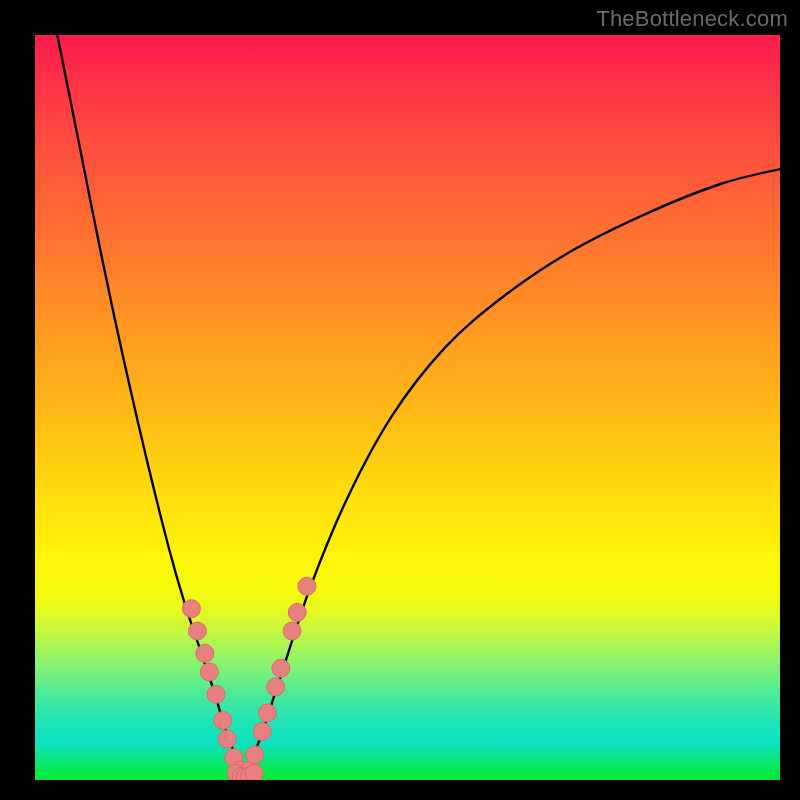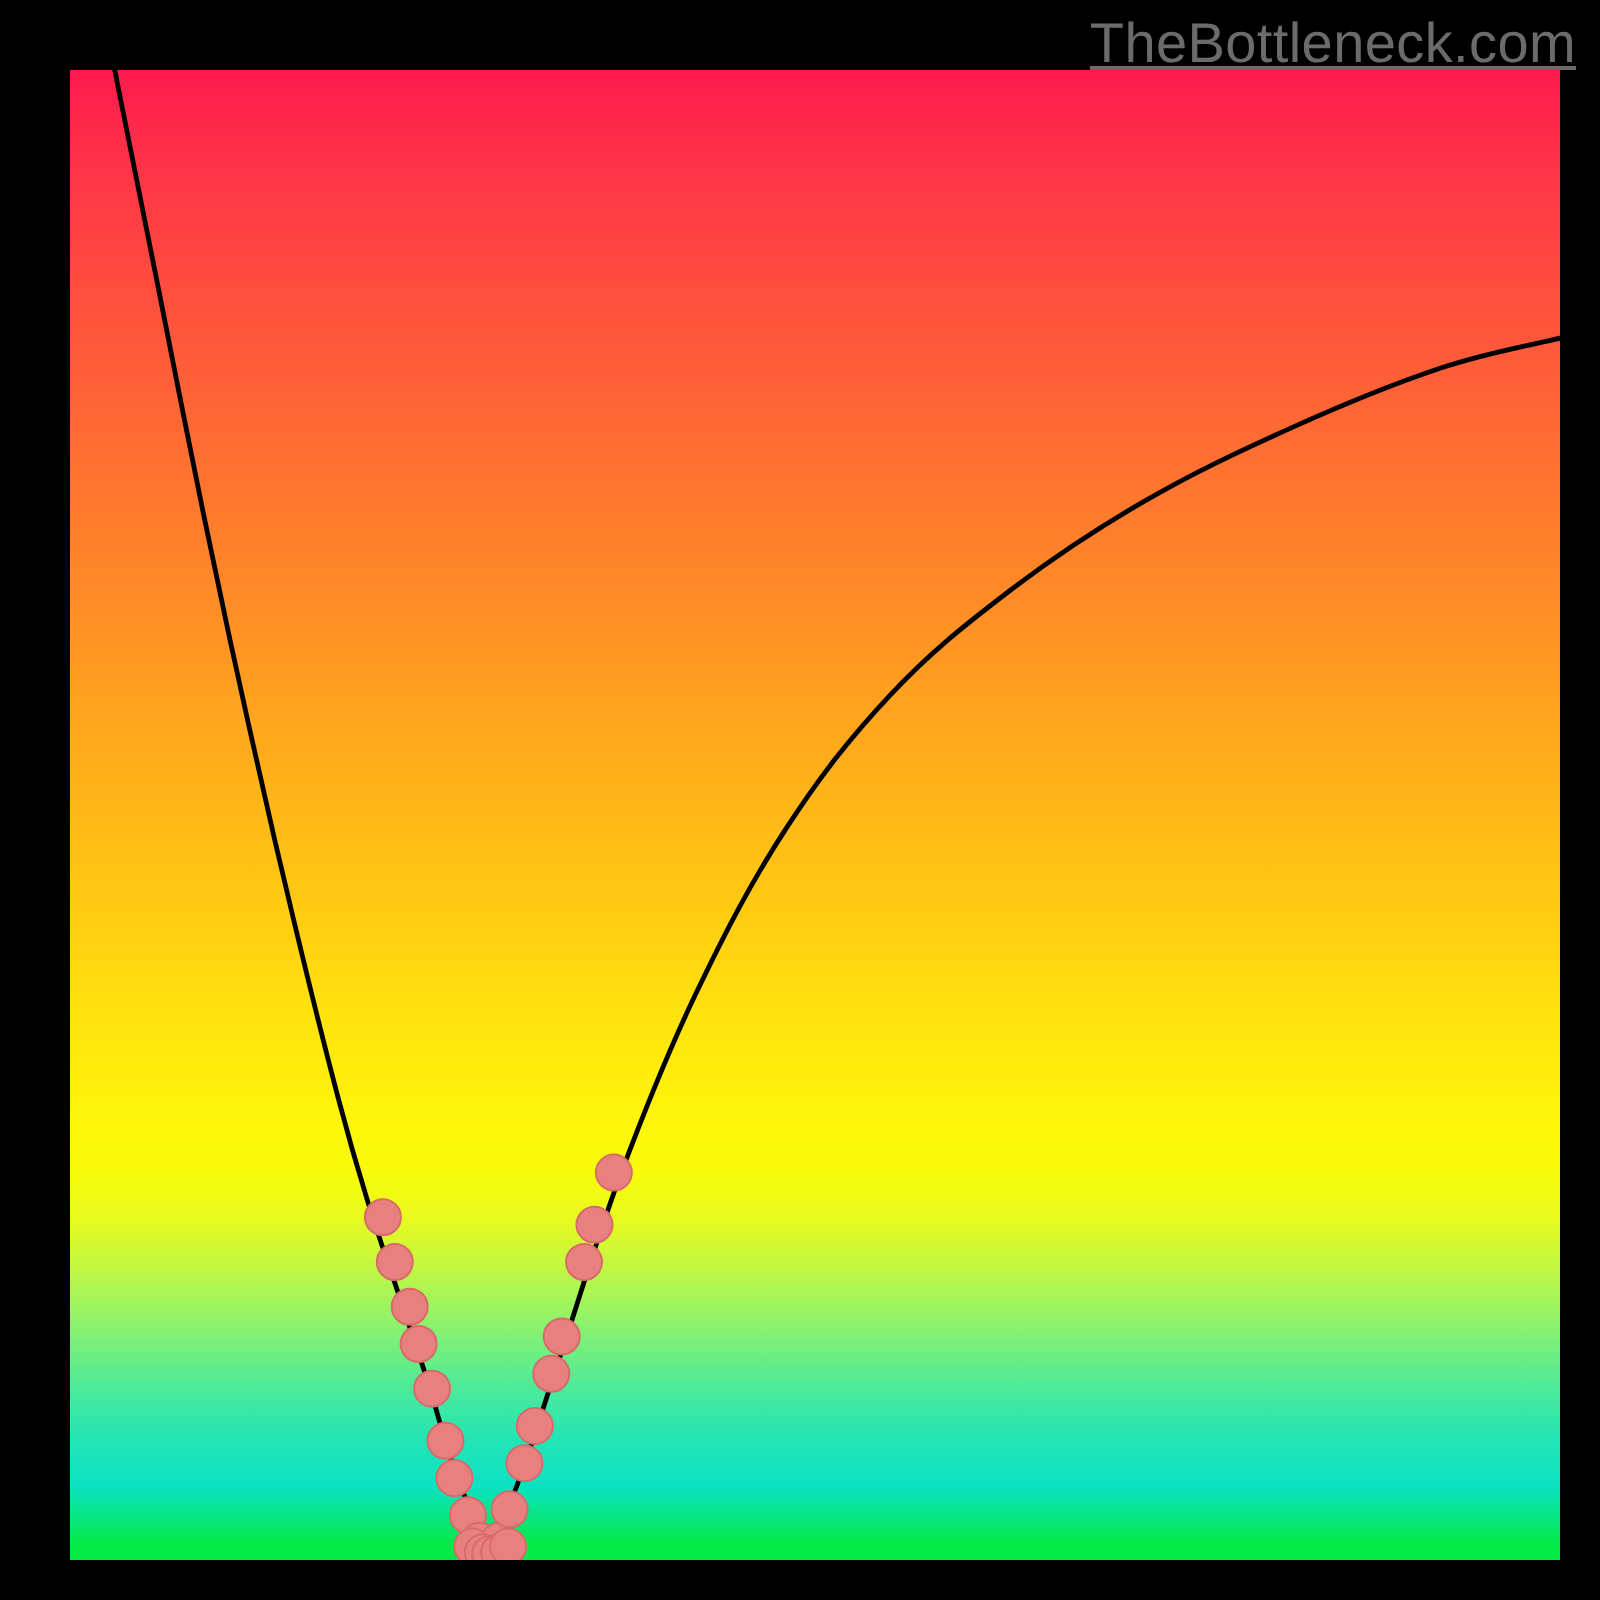--- a/index.html
+++ b/index.html
@@ -61,24 +61,23 @@
     left: 0;
     top: 0;
     width: 745px;
     height: 745px;
   }
   .watermark {
     position: absolute;
     top: 6px;
     right: 12px;
     color: #6b6b6b;
-    font-size: 28px;
+    font-size: 22px;
     font-weight: 400;
     letter-spacing: 0.2px;
-    text-decoration: underline;
   }
 </style>
 </head>
 <body>
 
 <div class="frame">
   <div class="plot">
     <div class="gradient"></div>
     <svg class="curves" viewBox="0 0 745 745" preserveAspectRatio="none">
       <g id="curve-group">

